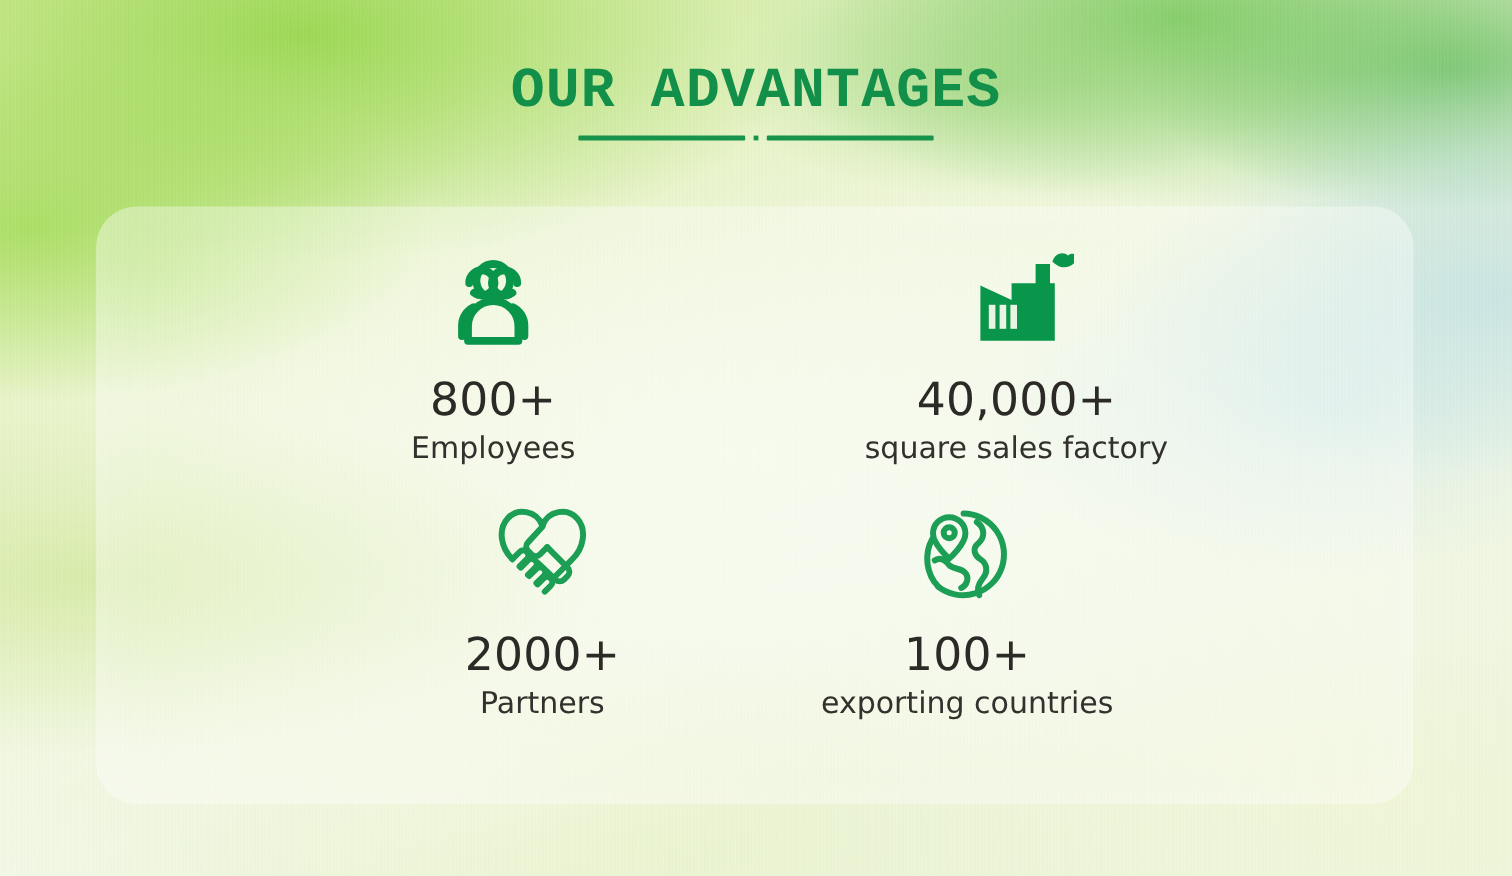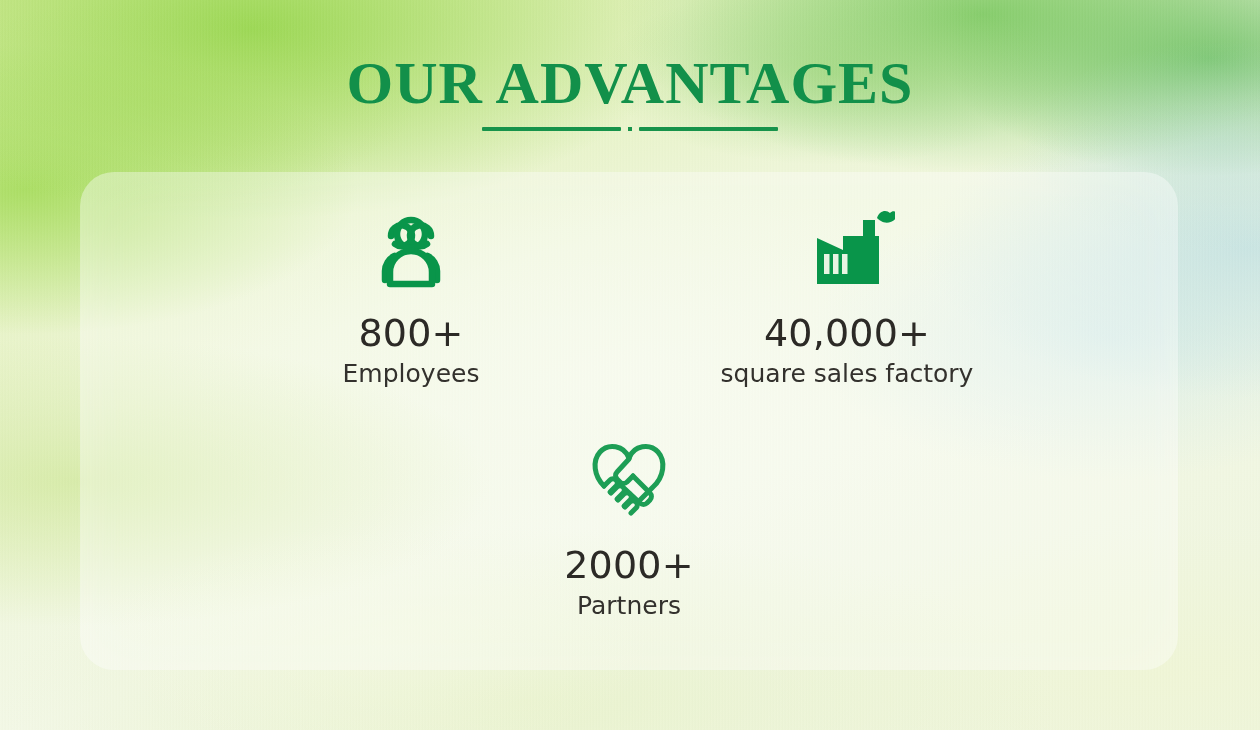--- a/index.html
+++ b/index.html
@@ -69,26 +69,26 @@
   
   .heading-block {
     position: absolute;
     top: 52px;
     left: 0;
     width: 100%;
     text-align: center;
   }
 
   .heading-title {
-    font-size: 60px;
+    font-size: 47px;
     font-weight: bold;
     letter-spacing: 1.0px;
     color: #12904a;
     line-height: 1.06;
-    font-family: Liberation Serif, serif;
+    font-family: Liberation Mono, monospace;
   }
 
   .heading-rule {
     margin: 11px auto 0;
     width: 296px;
     display: flex;
     align-items: center;
     justify-content: center;
     gap: 7px;
   }
@@ -120,21 +120,21 @@
   }
 
   .stats-row {
     position: absolute;
     width: 100%;
     display: flex;
     justify-content: center;
   }
 
   .row-top  { top: 30px;  }
-  .row-bottom { top: 262px; }
+  .row-bottom { top: 242px; }
 
   .stat-item {
     text-align: center;
     display: flex;
     flex-direction: column;
     align-items: center;
   }
 
   .row-top .stat-item  { width: 436px; }
   .row-bottom .stat-item { width: 354px; }
@@ -243,18 +243,35 @@
             <path d="M24 50 l6 -6 a4 4 0 0 1 6 0 a4 4 0 0 1 0 6 l-6 6"></path>
             <path d="M31 57 l6 -6 a4 4 0 0 1 6 0 a4 4 0 0 1 0 6 l-6 6"></path>
             <path d="M38 64 l6 -6 a4 4 0 0 1 6 0 a4 4 0 0 1 0 6 l-6 6"></path>
             <path d="M45 71 l5 -5 a4 4 0 0 1 6 0 a4 4 0 0 1 0 6 l-5 5"></path>
           </svg>
         </div>
         <div class="stat-value">2000+</div>
         <div class="stat-label">Partners</div>
       </div>
 
+      <div class="stat-item">
+        <div class="stat-icon">
+          <svg width="94" height="90" viewBox="0 0 94 90" fill="none" stroke="#1d9e55" stroke-width="5" stroke-linecap="round" stroke-linejoin="round">
+
+            <path d="M44 13 a34 34 0 1 1 -21 61"></path>
+            <path d="M23 74 a34 34 0 0 1 -5 -40"></path>
+
+            <path d="M55 20 c8 6 6 14 1 18 c-5 4 -3 10 2 13 c5 3 7 10 2 16 c-4 5 -5 10 -3 14"></path>
+            <path d="M20 52 c5 -3 9 0 12 4 c4 4 9 2 13 6 c4 4 2 11 -3 13"></path>
+
+            <path d="M32 16 a13.5 13.5 0 0 1 13.5 13.5 c0 9 -13.5 21 -13.5 21 s-13.5 -12 -13.5 -21 A13.5 13.5 0 0 1 32 16 z"></path>
+            <circle cx="32" cy="29" r="4.6"></circle>
+          </svg>
+        </div>
+        <div class="stat-value">100+</div>
+        <div class="stat-label">exporting countries</div>
+      </div>
 
 
     </div>
 
   </div>
 </div>
 
 </body></html>

